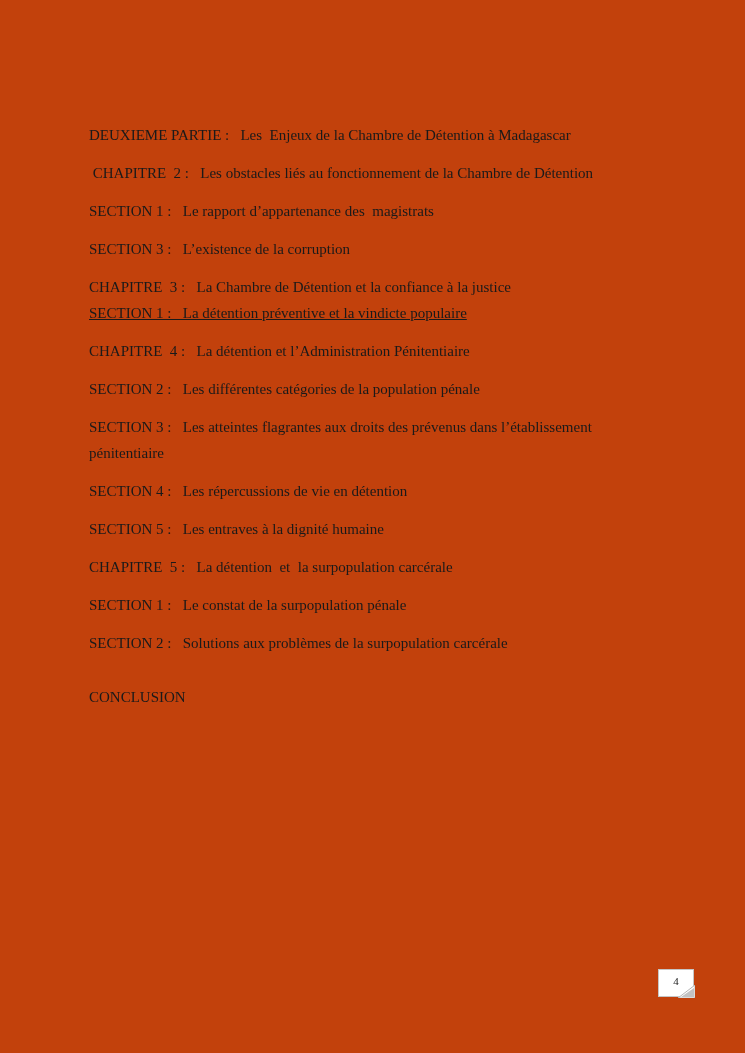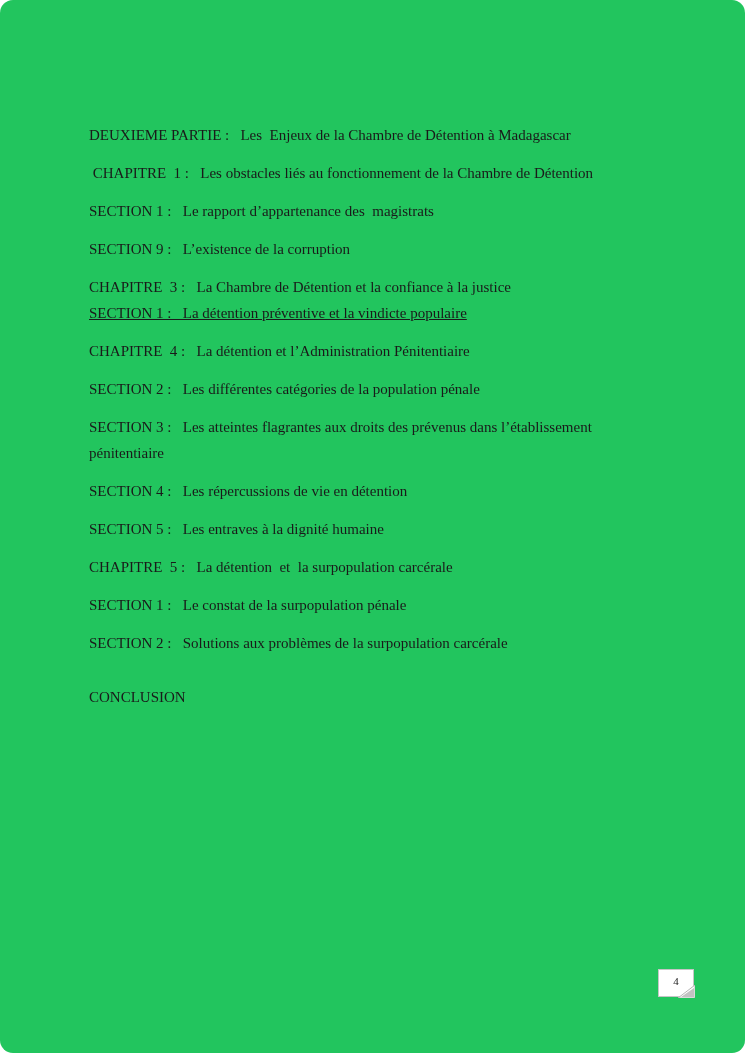--- a/index.html
+++ b/index.html
@@ -4,25 +4,24 @@
 <style>
   html, body {
     margin: 0;
     padding: 0;
     background: #ffffff;
   }
   .doc-page {
     position: relative;
     width: 745px;
     height: 1053px;
-    background: #22c55e;
+    background: #c2410c;
     overflow: hidden;
     font-family: "Liberation Serif", "DejaVu Serif", serif;
     color: #1a1a1a;
-    border-radius: 13px;
   }
   .doc-content {
     position: absolute;
     left: 89px;
     top: 122px;
     width: 516px;
   }
   .toc-line {
     margin: 0 0 12px 0;
     font-size: 15px;
@@ -65,23 +64,23 @@
     height: 13px;
   }
 </style>
 </head>
 <body>
 
 <div class="doc-page">
 
   <div class="doc-content">
     <p class="toc-line">DEUXIEME PARTIE :   Les  Enjeux de la Chambre de Détention à Madagascar</p>
-    <p class="toc-line"> CHAPITRE  1 :   Les obstacles liés au fonctionnement de la Chambre de Détention</p>
+    <p class="toc-line"> CHAPITRE  2 :   Les obstacles liés au fonctionnement de la Chambre de Détention</p>
     <p class="toc-line">SECTION 1 :   Le rapport d’appartenance des  magistrats</p>
-    <p class="toc-line">SECTION 9 :   L’existence de la corruption</p>
+    <p class="toc-line">SECTION 3 :   L’existence de la corruption</p>
     <p class="toc-line">CHAPITRE  3 :   La Chambre de Détention et la confiance à la justice</p>
     <p class="toc-line tight">SECTION 1 :   La détention préventive et la vindicte populaire</p>
     <p class="toc-line">CHAPITRE  4 :   La détention et l’Administration Pénitentiaire</p>
     <p class="toc-line">SECTION 2 :   Les différentes catégories de la population pénale</p>
     <p class="toc-line">SECTION 3 :   Les atteintes flagrantes aux droits des prévenus dans l’établissement pénitentiaire</p>
     <p class="toc-line">SECTION 4 :   Les répercussions de vie en détention</p>
     <p class="toc-line">SECTION 5 :   Les entraves à la dignité humaine</p>
     <p class="toc-line">CHAPITRE  5 :   La détention  et  la surpopulation carcérale</p>
     <p class="toc-line">SECTION 1 :   Le constat de la surpopulation pénale</p>
     <p class="toc-line">SECTION 2 :   Solutions aux problèmes de la surpopulation carcérale</p>

